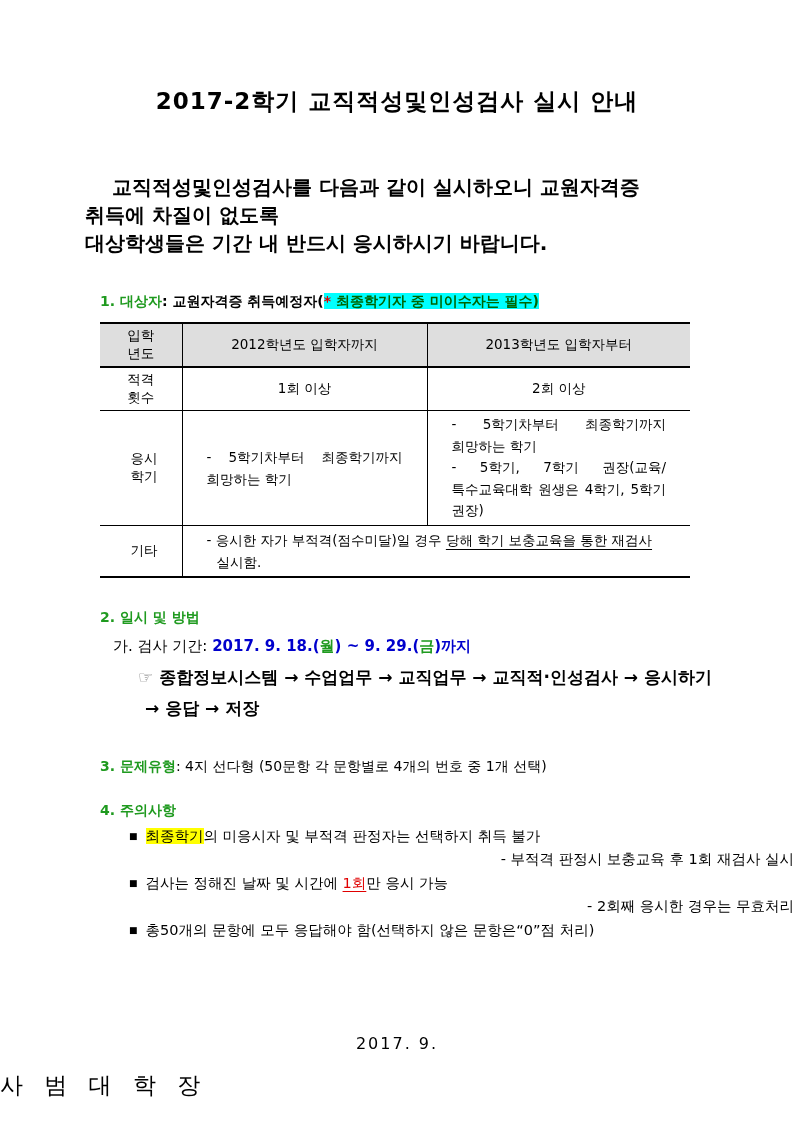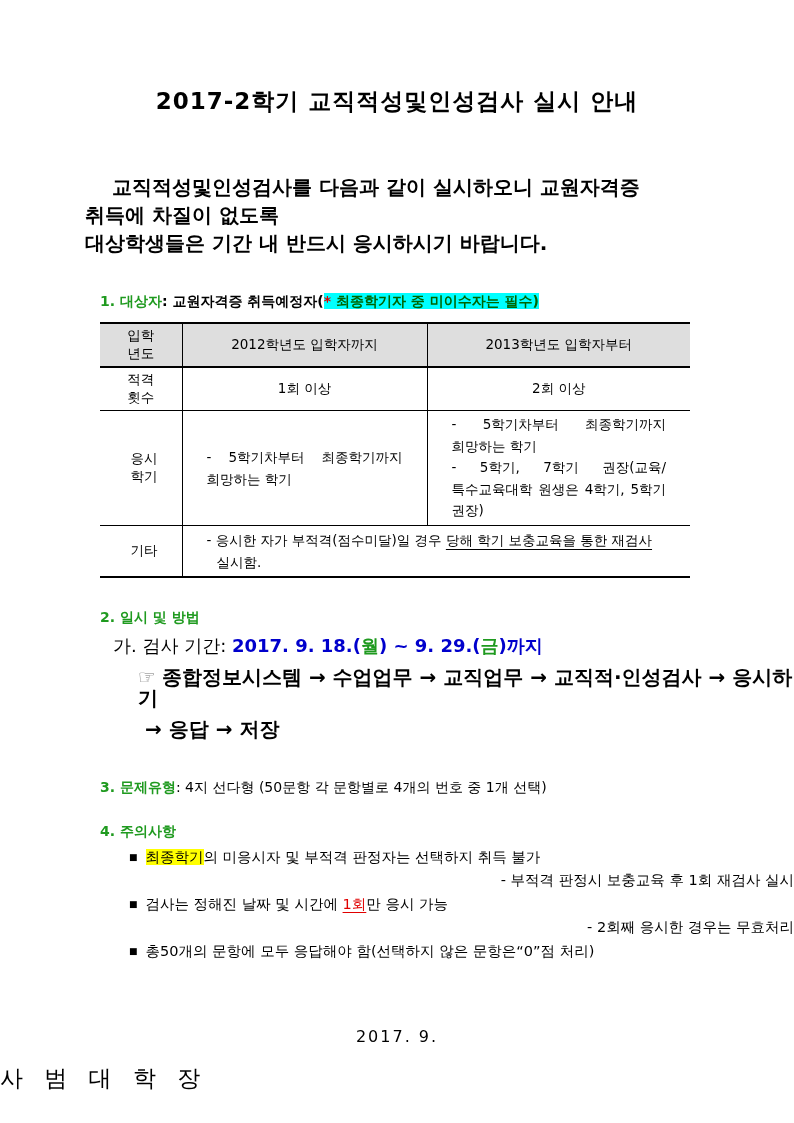--- a/index.html
+++ b/index.html
@@ -106,29 +106,29 @@
     line-height: 22px;
     padding-left: 10px;
     text-indent: -10px;
     word-break: keep-all;
   }
 
   
   .sec2 { margin-top: 29px; }
   .sub-line {
     margin-left: 113px;
-    font-size: 18px;
+    font-size: 15px;
     line-height: 20px;
     margin-top: 8px;
   }
   .line-ga { margin-top: 9px; }
   .line-na { margin-top: 8px; }
   .path-line {
     margin-left: 138px;
-    font-size: 20px;
+    font-size: 17px;
     font-weight: bold;
     margin-top: 11px;
     line-height: 21px;
   }
   .path-line2 { margin-left: 145px; margin-top: 10px; }
   .hand { color: #777; font-weight: normal; margin-right: 6px; }
 
   
   .sec3 { margin-top: 37px; }
   .sec3 .rest, .sec1 .rest-black { font-weight: bold; color: #000; }
@@ -149,21 +149,21 @@
   }
   .bullet.first { margin-top: 6px; }
   .dash-line {
     margin-left: 146px;
     font-size: 14.5px;
     line-height: 20px;
     margin-top: 3px;
     text-align: right;
   }
   .footer-date {
-    margin-top: 66px;
+    margin-top: 94px;
     text-align: center;
     font-size: 16px;
     letter-spacing: 2px;
   }
   .footer-sign {
     margin-top: 17px;
     text-align: left;
     font-size: 23px;
     letter-spacing: 7px;
   }

